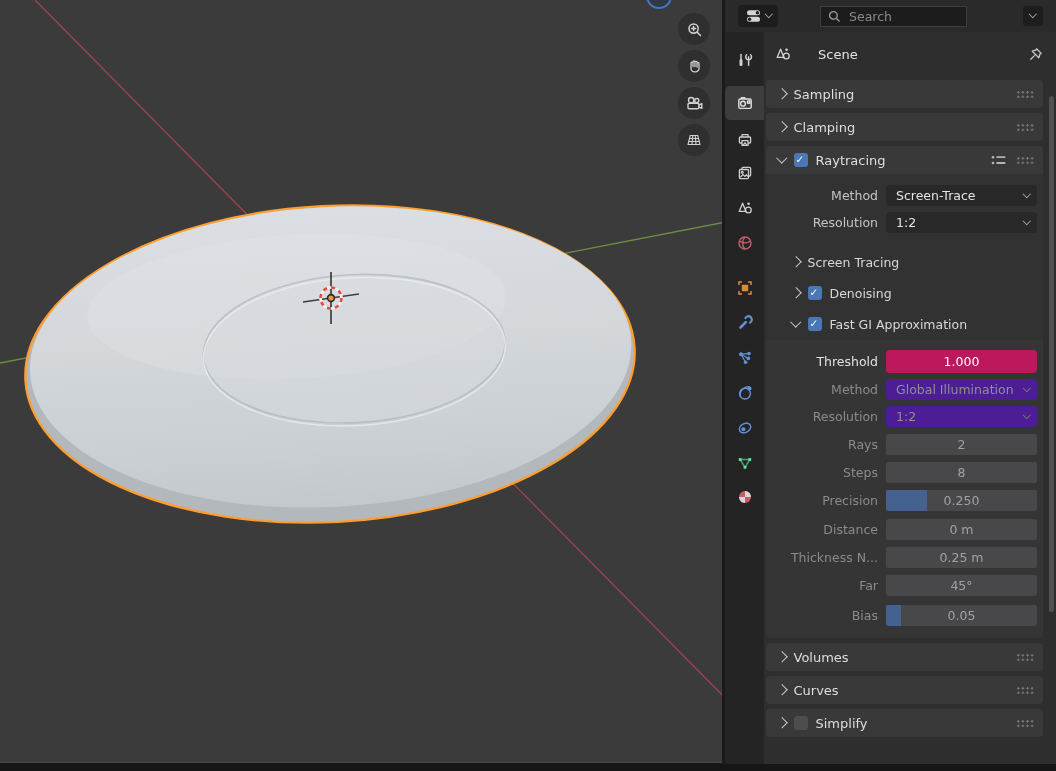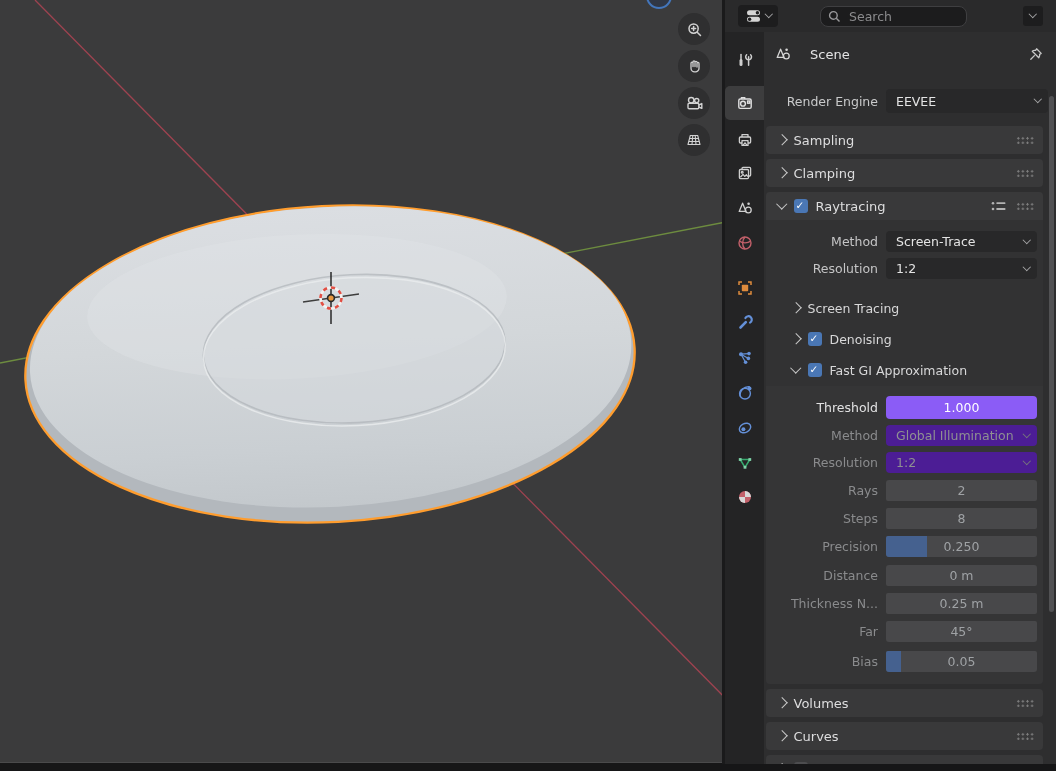--- a/index.html
+++ b/index.html
@@ -19,34 +19,34 @@
   .vp-btn svg{display:block;}
 
   
   .props{position:absolute;left:722px;top:0;width:334px;height:764px;background:#2e2e2f;
          border-left:3px solid #1a1a1b;box-sizing:border-box;}
   .props-header{position:absolute;left:0;top:0;right:0;height:32px;background:#2a2a2b;
                 display:flex;align-items:center;padding:0 13px;box-sizing:border-box;}
   .editor-type-btn{width:40px;height:22px;background:#1d1d1e;border-radius:4px;display:flex;
                    align-items:center;justify-content:center;gap:3px;}
   .search-box{margin-left:42px;width:147px;height:21px;background:#1c1c1d;border:1px solid #3f3f41;
-              border-radius:8px;display:flex;align-items:center;padding:0 7px;box-sizing:border-box;gap:6px;}
+              border-radius:0;display:flex;align-items:center;padding:0 7px;box-sizing:border-box;gap:6px;}
   .search-box input{background:transparent;border:none;outline:none;color:#d5d5d5;font-size:12.5px;
                     width:100px;font-family:inherit;}
   .search-box input::placeholder{color:#8b8b8d;}
   .menu-btn{margin-left:auto;width:20px;height:20px;background:#1d1d1e;border-radius:3px;
             display:flex;align-items:center;justify-content:center;}
 
   .tabs{position:absolute;left:0;top:32px;bottom:0;width:39px;background:#242425;}
   .tab{position:absolute;left:0;width:39px;height:34px;display:flex;align-items:center;justify-content:center;}
   .tab.active{background:#3d3d3e;border-radius:5px 0 0 5px;}
 
   .main{position:absolute;left:39px;top:32px;right:0;bottom:0;background:#2e2e2f;overflow:hidden;}
 
-  .breadcrumb{height:26px;margin:9px 12px 0 10px;display:flex;align-items:center;gap:18px;}
+  .breadcrumb{height:26px;margin:9px 12px 0 10px;display:flex;align-items:center;gap:26px;}
   .breadcrumb .bc-label{color:#e3e3e4;font-size:13px;}
   .pin{margin-left:auto;}
 
   .re-row{margin:22px 8px 0 0;height:24px;display:grid;grid-template-columns:114px 162px;
           column-gap:8px;align-items:center;}
   .rlabel{text-align:right;font-size:12.5px;color:#c9cacb;}
 
   .panels{margin-top:13px;}
   .panel{margin:0 13px 5px 2px;border-radius:4px;}
   .panel.open{background:#323233;}
@@ -65,21 +65,21 @@
   .plabel.dim{color:#8a8b8d;}
   .plabel.bright{color:#e2e2e3;}
 
   .dd{height:21px;background:#282829;border-radius:4px;display:flex;align-items:center;
       padding:0 8px 0 10px;box-sizing:border-box;color:#e4e4e4;font-size:12.5px;gap:4px;}
   .dd .dval{flex:1;white-space:nowrap;overflow:hidden;}
   .dd.big{height:24px;}
   .dd.disabled{background:#4c1d95;color:#8f9092;}
   .dd.disabled .chev{border-color:#77787a;}
 
-  .slider{height:23px;background:#8b5cf6;border-radius:4px;color:#fff;font-size:12.5px;
+  .slider{height:23px;background:#be185d;border-radius:4px;color:#fff;font-size:12.5px;
           text-align:center;line-height:23px;}
   .vfield{position:relative;height:21px;background:#48484a;color:#9fa2a5;font-size:12.5px;
           text-align:center;line-height:21px;overflow:hidden;border-radius:2px;}
   .vgroup{display:flex;flex-direction:column;row-gap:7px;}
   .vgroup .vrow{display:grid;grid-template-columns:112px 151px;column-gap:8px;align-items:center;}
   .vgroup .vrow:first-child .vfield{border-radius:3px 3px 2px 2px;}
   .vgroup .vrow:last-child  .vfield{border-radius:2px 2px 3px 3px;}
   .fillbar{position:absolute;left:0;top:0;bottom:0;background:#45618f;}
   .vfield span{position:relative;}
 
@@ -333,27 +333,20 @@
         </svg>
         <span class="bc-label">Scene</span>
         <svg class="pin" width="16" height="16" viewBox="0 0 16 16">
           <g stroke="#c8c8c8" stroke-width="1.3" fill="none" stroke-linejoin="round" stroke-linecap="round">
             <path d="M8.6 2.8 L13.2 7.4 L11.6 8.4 C11.9 9.8 11.6 10.9 10.8 11.7 L4.3 5.2 C5.1 4.4 6.2 4.1 7.6 4.4 Z"></path>
             <line x1="2.8" y1="13.2" x2="6.4" y2="9.6"></line>
           </g>
         </svg>
       </div>
 
-      <div class="re-row">
-        <span class="rlabel">Render Engine</span>
-        <div class="dd big">
-          <span class="dval">EEVEE</span>
-          <i class="chev sm d"></i>
-        </div>
-      </div>
 
       <div class="panels">
 
         <div class="panel">
           <div class="phead">
             <i class="chev"></i>
             <span class="ptitle">Sampling</span>
             <span class="spacer"></span>
             <span class="grip"></span>
           </div>

